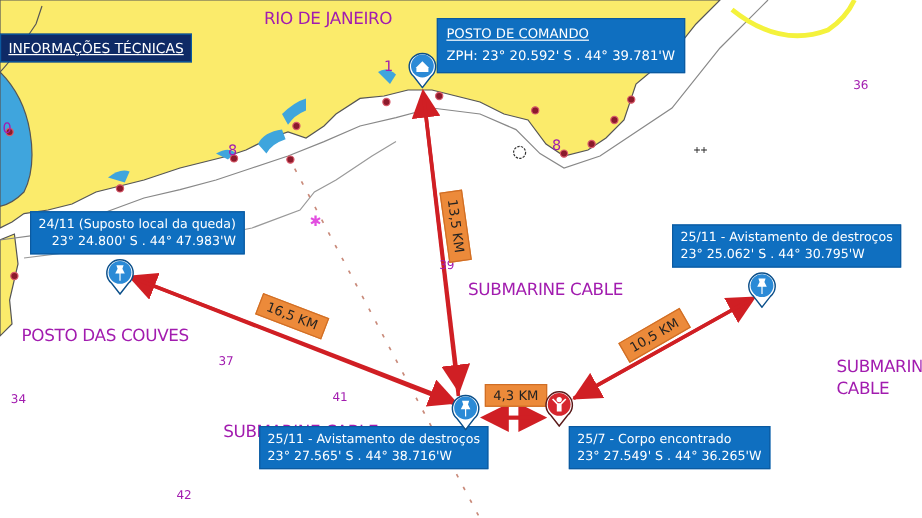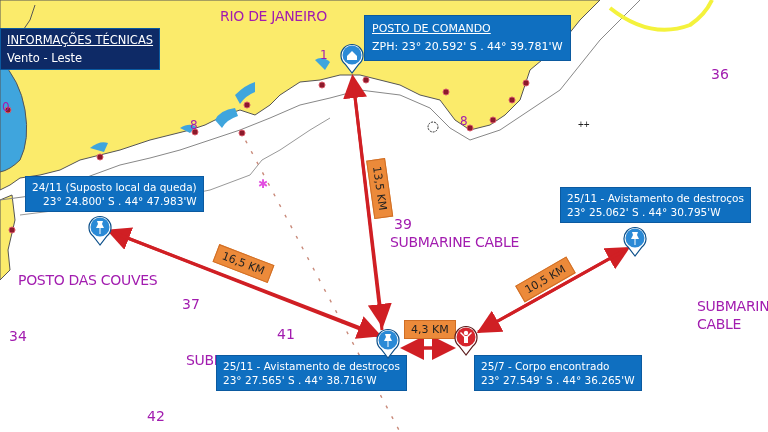--- a/index.html
+++ b/index.html
@@ -1,20 +1,20 @@
 <!DOCTYPE html>
 <html><head>
 <meta charset="utf-8">
 <style>
   html, body { margin:0; padding:0; }
   body { width:768px; height:432px; overflow:hidden; background:#ffffff; font-family:"Liberation Sans", sans-serif; }
   .map { position:relative; width:768px; height:432px; overflow:hidden; background:#ffffff; }
   .map-svg { position:absolute; left:0; top:0; width:768px; height:432px; }
   .label { position:absolute; font-family:"DejaVu Sans", sans-serif; color:#a21caf; white-space:nowrap; }
-  .depth { font-size:14px; }
+  .depth { font-size:10px; }
   .place { font-size:14px; letter-spacing:-0.3px; }
   .info-box { position:absolute; background:#0f6fc0; color:#ffffff; font-family:"DejaVu Sans", sans-serif; font-size:10.5px; line-height:14px; padding:3px 6px; border:1px solid #0b5aa0; white-space:nowrap; }
   .info-box.dark { background:#0e2a66; }
   .info-box .title { text-decoration:underline; }
   .info-box.big { font-size:11px; line-height:18px; padding:4px 7px; }
   .dist { position:absolute; background:#ec8a3a; color:#222; font-family:"DejaVu Sans", sans-serif; font-size:11px; padding:2px 6px; border:1px solid #d06e25; white-space:nowrap; }
   .marker { position:absolute; width:26px; height:32px; }
 </style>
 </head>
 <body>
@@ -82,34 +82,33 @@
   </svg>
 
   <div class="label place" style="left:220px;top:8px;">RIO DE JANEIRO</div>
   <div class="label place" style="left:18px;top:272px;">POSTO DAS COUVES</div>
   <div class="label place" style="left:390px;top:234px;">SUBMARINE CABLE</div>
   <div class="label place" style="left:186px;top:352px;">SUBMARINE CABLE</div>
   <div class="label place" style="left:697px;top:298px;">SUBMARINE</div>
   <div class="label place" style="left:697px;top:316px;">CABLE</div>
 
   <div class="label depth" style="left:711px;top:66px;">36</div>
-  <div class="label depth" style="left:366px;top:216px;margin-left:28px;">39</div>
+  <div class="label depth" style="left:366px;top:216px;">39</div>
   <div class="label depth" style="left:182px;top:296px;">37</div>
   <div class="label depth" style="left:277px;top:326px;">41</div>
   <div class="label depth" style="left:9px;top:328px;">34</div>
   <div class="label depth" style="left:147px;top:408px;">42</div>
   <div class="label depth" style="left:320px;top:48px;font-size:12px;">1</div>
   <div class="label depth" style="left:190px;top:118px;font-size:12px;">8</div>
   <div class="label depth" style="left:460px;top:114px;font-size:12px;">8</div>
   <div class="label depth" style="left:2px;top:100px;font-size:12px;">0</div>
   <div class="label depth" style="left:488px;top:378px;font-size:12px;">10</div>
 
   <div class="info-box dark" style="left:0;top:0;font-size:11.5px;line-height:18px;padding:2px 6px;margin-top:28px;">
     <div class="title">INFORMAÇÕES TÉCNICAS</div>
-    <div>Vento - Leste</div>
   </div>
 
   <div class="info-box big" style="left:364px;top:15px;">
     <div class="title">POSTO DE COMANDO</div>
     <div>ZPH: 23° 20.592' S . 44° 39.781'W</div>
   </div>
 
   <div class="info-box" style="left:25px;top:176px;text-align:right;">
     <div>24/11 (Suposto local da queda)</div>
     <div>23° 24.800' S . 44° 47.983'W</div>

